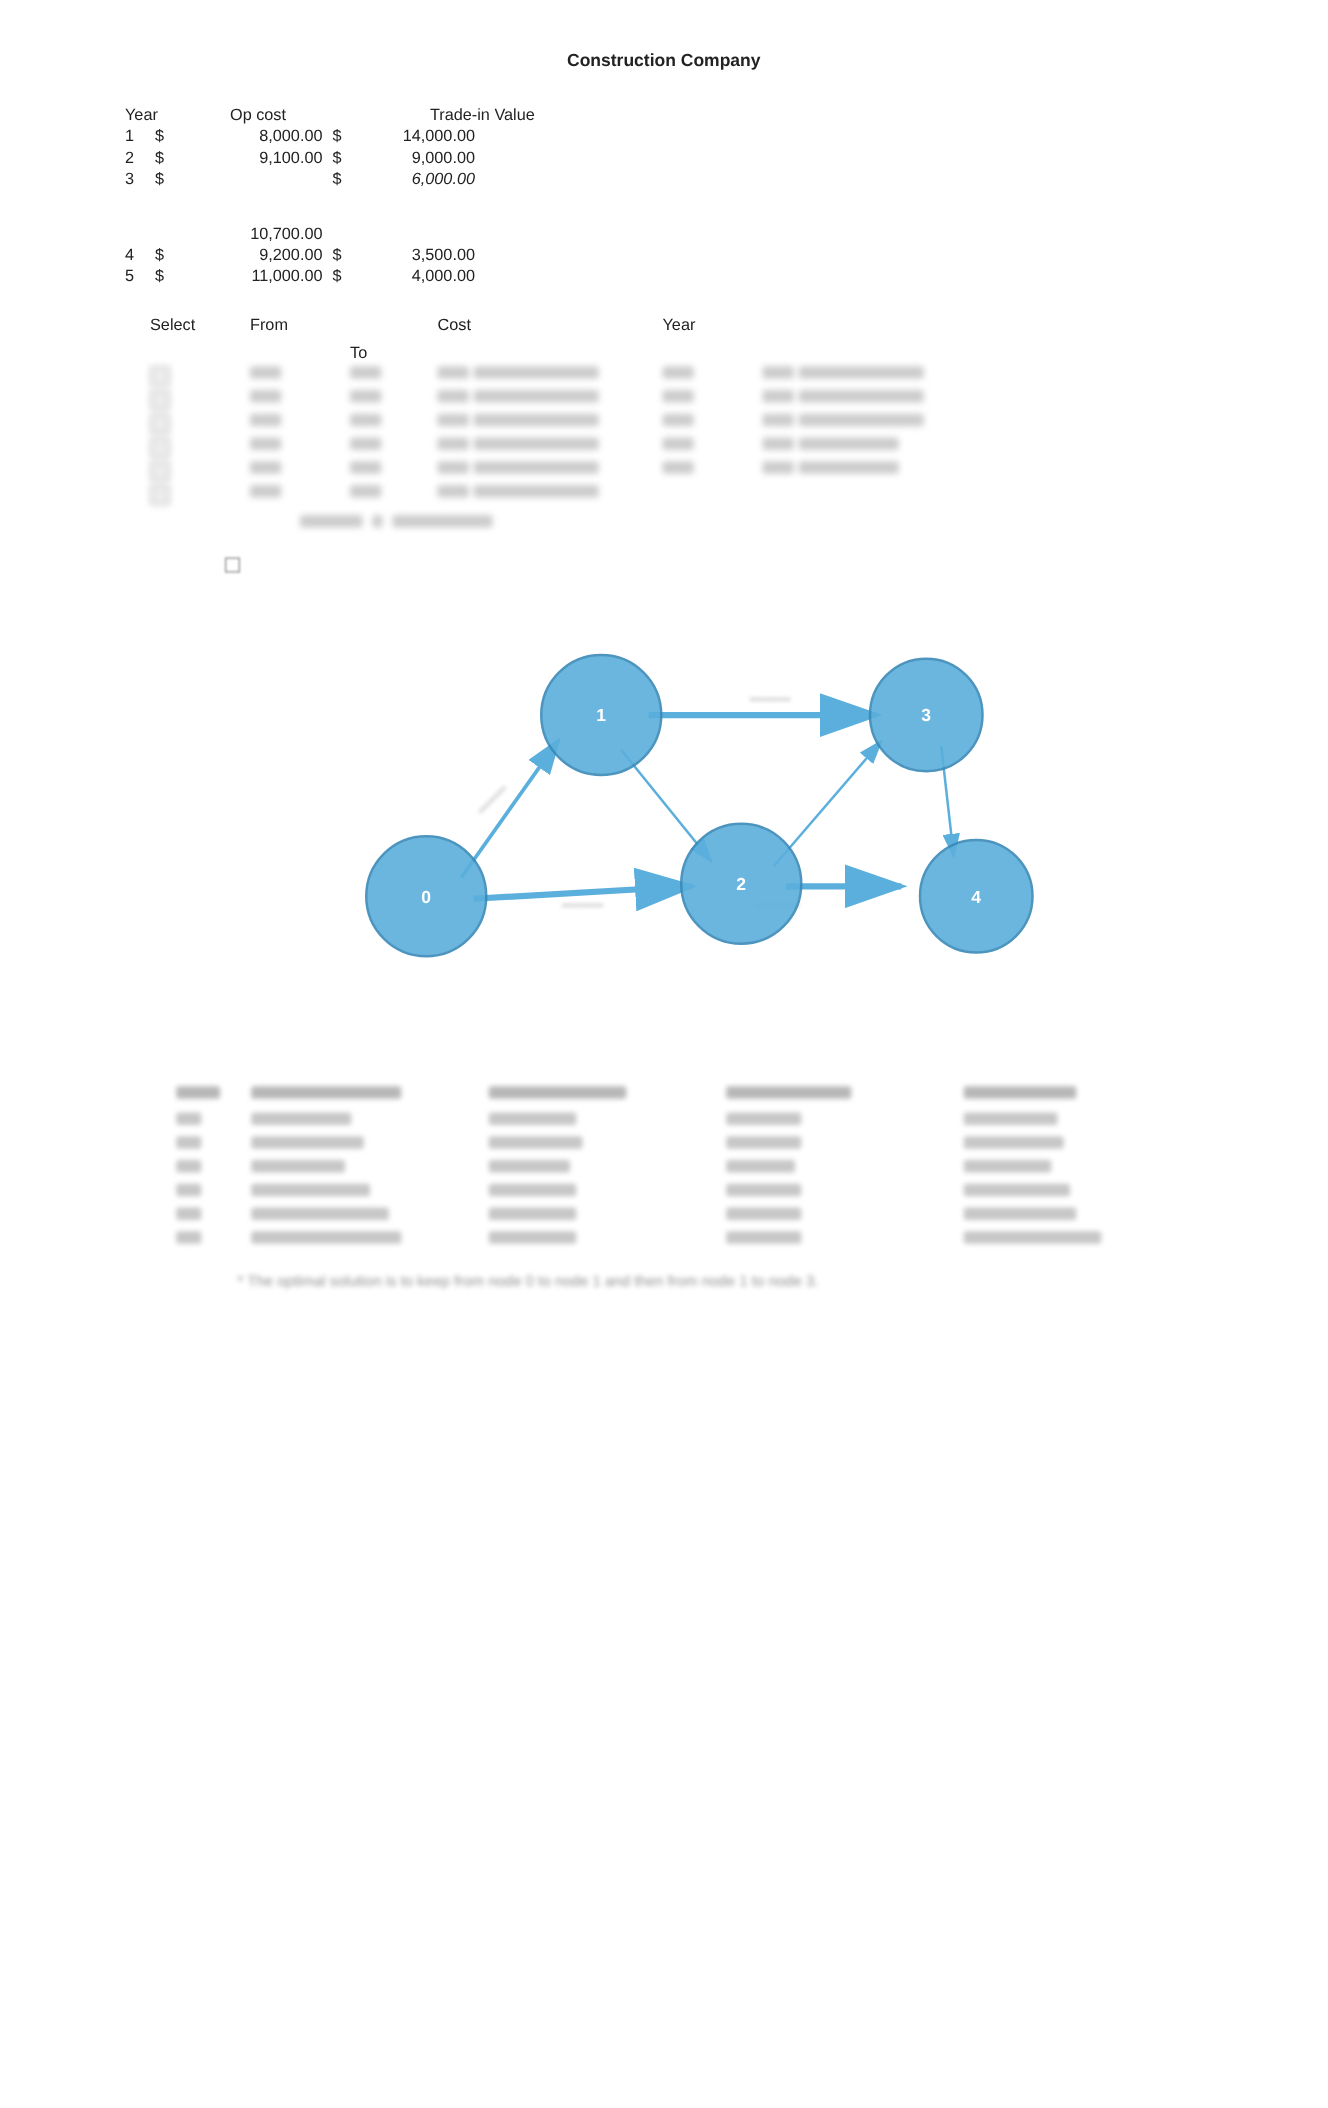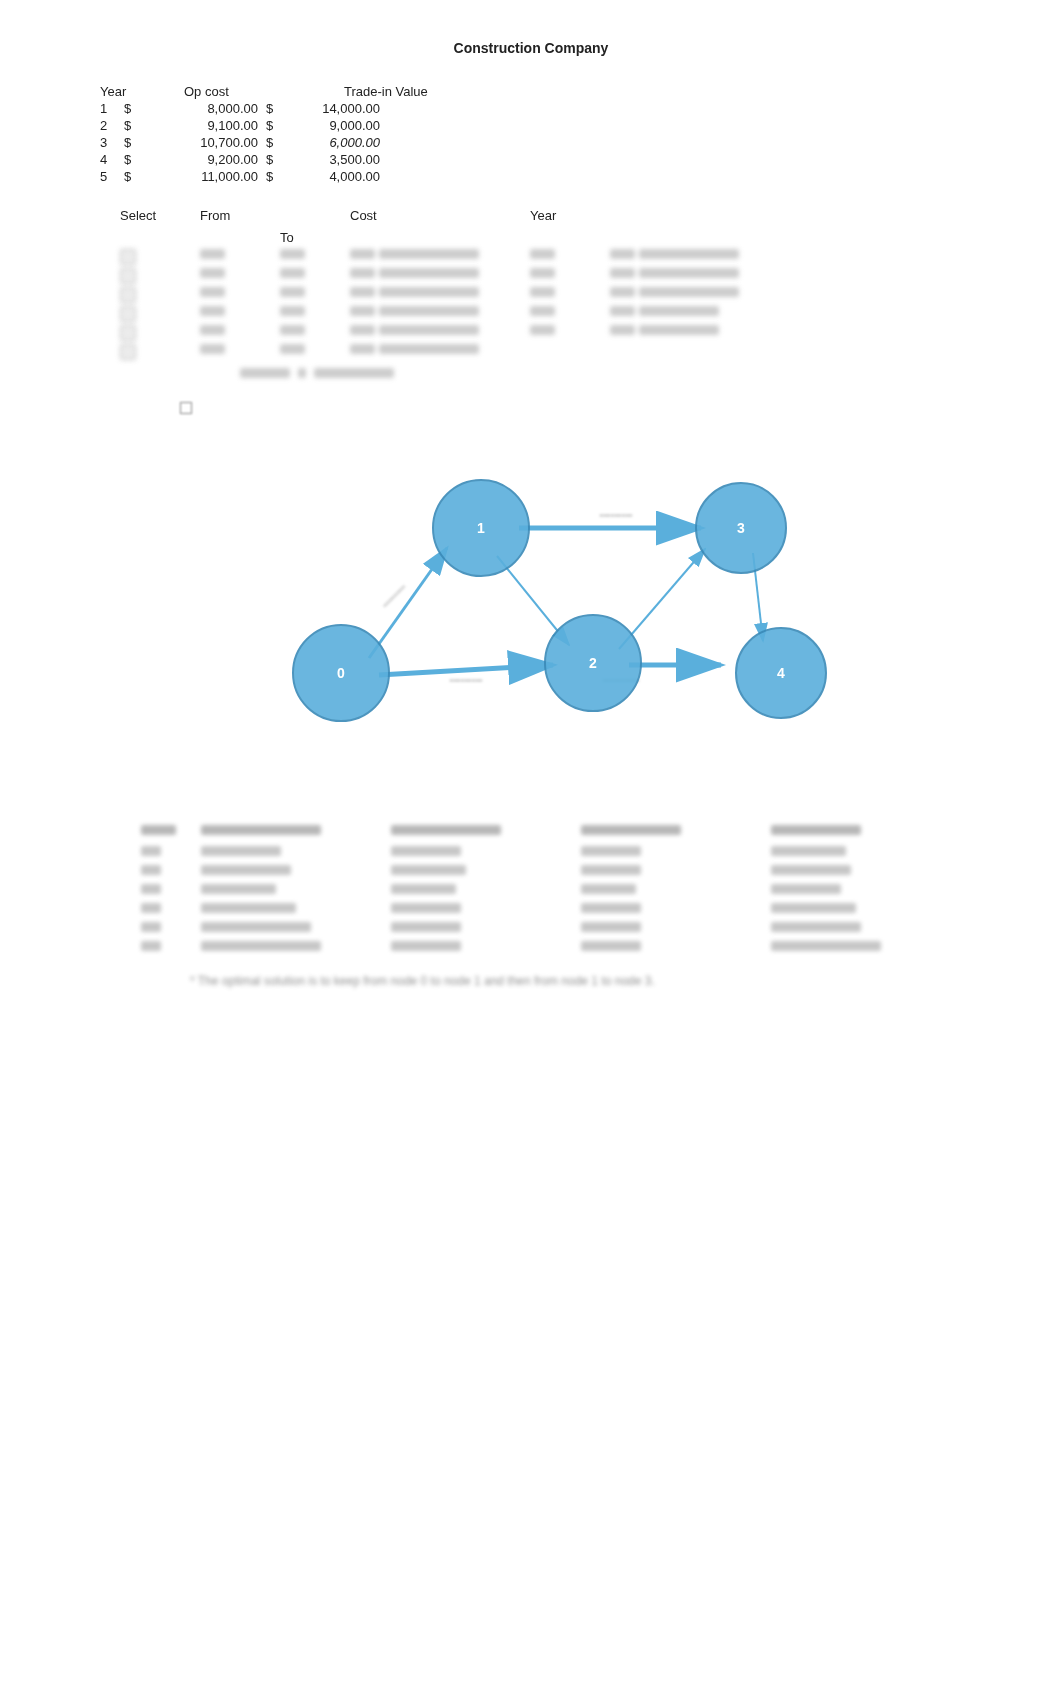--- a/index.html
+++ b/index.html
@@ -199,21 +199,21 @@
     <div style="display:flex; margin-bottom:2px;">
       <span style="width:20px;">2</span>
       <span style="width:20px; margin-left:4px;">$</span>
       <span style="width:110px; margin-left:4px; text-align:right;">9,100.00</span>
       <span style="width:20px; margin-left:8px;">$</span>
       <span style="width:90px; margin-left:4px; text-align:right;">9,000.00</span>
     </div>
     <div style="display:flex; margin-bottom:2px;">
       <span style="width:20px;">3</span>
       <span style="width:20px; margin-left:4px;">$</span>
-      <span style="width:110px; margin-left:4px; text-align:right;">10,700.00</span>
+      <span style="width:110px; margin-left:4px; text-align:right;margin-top:44px;">10,700.00</span>
       <span style="width:20px; margin-left:8px;">$</span>
       <span style="width:90px; margin-left:4px; text-align:right;font-style:italic;">6,000.00</span>
     </div>
     <div style="display:flex; margin-bottom:2px;">
       <span style="width:20px;">4</span>
       <span style="width:20px; margin-left:4px;">$</span>
       <span style="width:110px; margin-left:4px; text-align:right;">9,200.00</span>
       <span style="width:20px; margin-left:8px;">$</span>
       <span style="width:90px; margin-left:4px; text-align:right;">3,500.00</span>
     </div>

